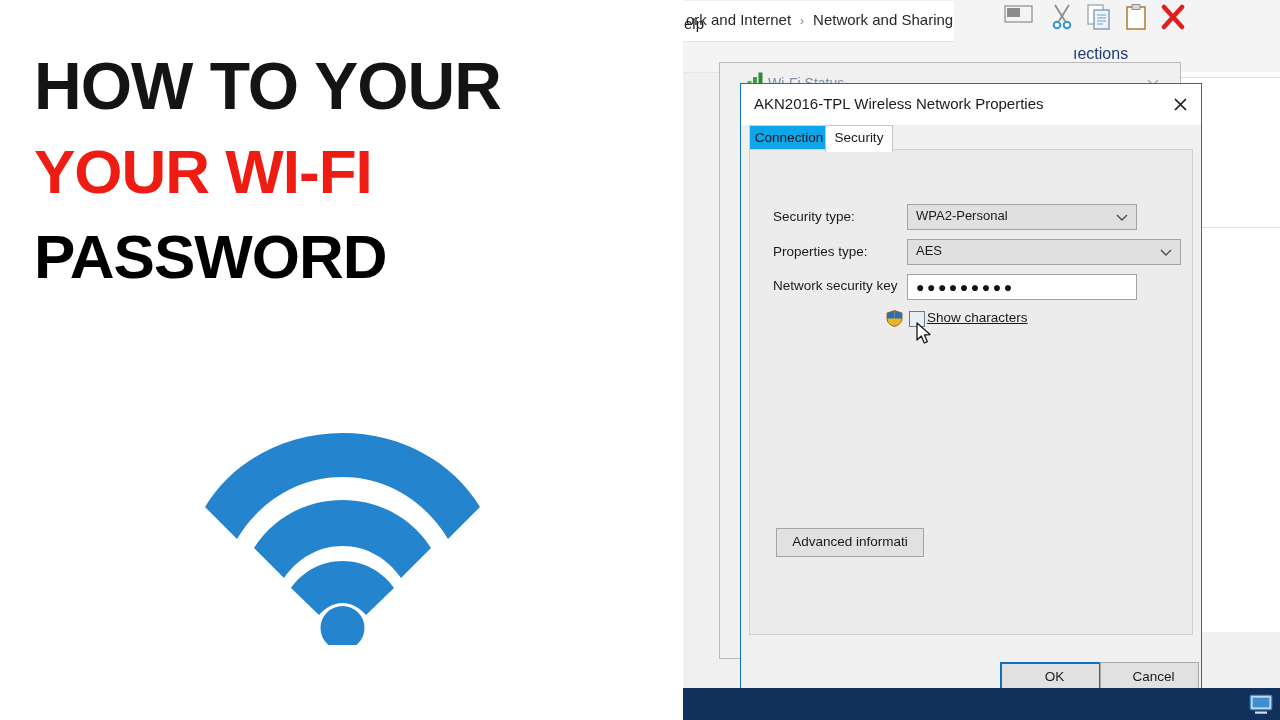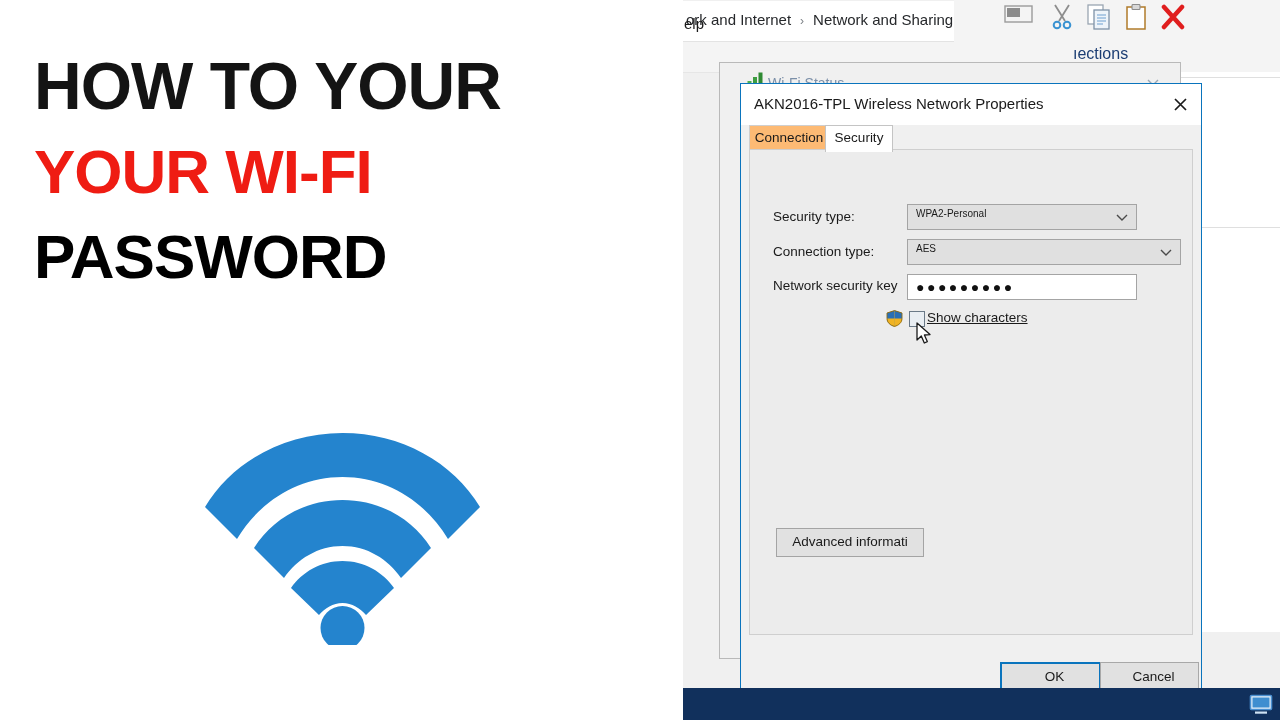--- a/index.html
+++ b/index.html
@@ -137,41 +137,41 @@
     position:absolute;right:6px;top:7px;width:30px;height:26px;
     display:flex;align-items:center;justify-content:center;
     font-size:17px;color:#1a1a1a;cursor:default;
   }
   #tabstrip{
     position:absolute;left:8px;top:41px;width:444px;height:25px;
   }
   .tab{
     position:absolute;top:0;height:25px;line-height:24px;
     font-size:13.5px;color:#1a1a1a;text-align:center;
-    border:1px solid #cfcfcf;border-bottom:none;background:#fdba74;
+    border:1px solid #cfcfcf;border-bottom:none;background:#0ea5e9;
   }
   .tab.active{background:#ffffff;border-color:#c4c4c4;z-index:3;height:26px;}
   #tab-connection{left:0;width:78px;}
   #tab-security{left:76px;width:66px;}
   #tab-page{
     position:absolute;left:8px;top:65px;width:442px;height:484px;
     background:#ececec;border:1px solid #cfcfcf;
   }
   .field-label{
     position:absolute;font-size:13.5px;color:#1a1a1a;white-space:nowrap;
   }
   #lbl-sectype{left:23px;top:59px;}
   #lbl-enctype{left:23px;top:94px;}
   #lbl-netkey{left:23px;top:128px;}
   .combo{
     position:absolute;left:157px;width:228px;height:24px;
     background:#e0e0e0;border:1px solid #a4a4a4;
   }
   .combo .val{
-    position:absolute;left:8px;top:3px;font-size:10px;color:#1a1a1a;white-space:nowrap;
+    position:absolute;left:8px;top:3px;font-size:13px;color:#1a1a1a;white-space:nowrap;
   }
   .combo .chev{position:absolute;right:7px;top:5px;width:14px;height:14px;}
   #combo-sectype{top:54px;}
   #combo-enctype{top:89px;padding-left:44px;}
   #key-input{
     position:absolute;left:157px;top:124px;width:228px;height:24px;
     background:#ffffff;border:1px solid #a4a4a4;
   }
   #key-dots{
     position:absolute;left:8px;top:4px;font-size:14px;color:#111;
@@ -317,21 +317,21 @@
         <div class="field-label" id="lbl-sectype">Security type:</div>
         <div class="combo" id="combo-sectype">
           <span class="val">WPA2-Personal</span>
           <span class="chev">
             <svg width="14" height="14" viewBox="0 0 14 14">
                 <path d="M2 5 L7 10 L12 5" fill="none" stroke="#4a4a4a" stroke-width="1.4"></path>
               </svg>
           </span>
         </div>
 
-        <div class="field-label" id="lbl-enctype">Connection type:</div>
+        <div class="field-label" id="lbl-enctype">Properties type:</div>
         <div class="combo" id="combo-enctype">
           <span class="val">AES</span>
           <span class="chev">
             <svg width="14" height="14" viewBox="0 0 14 14">
                 <path d="M2 5 L7 10 L12 5" fill="none" stroke="#4a4a4a" stroke-width="1.4"></path>
               </svg>
           </span>
         </div>
 
         <div class="field-label" id="lbl-netkey">Network security key</div>

